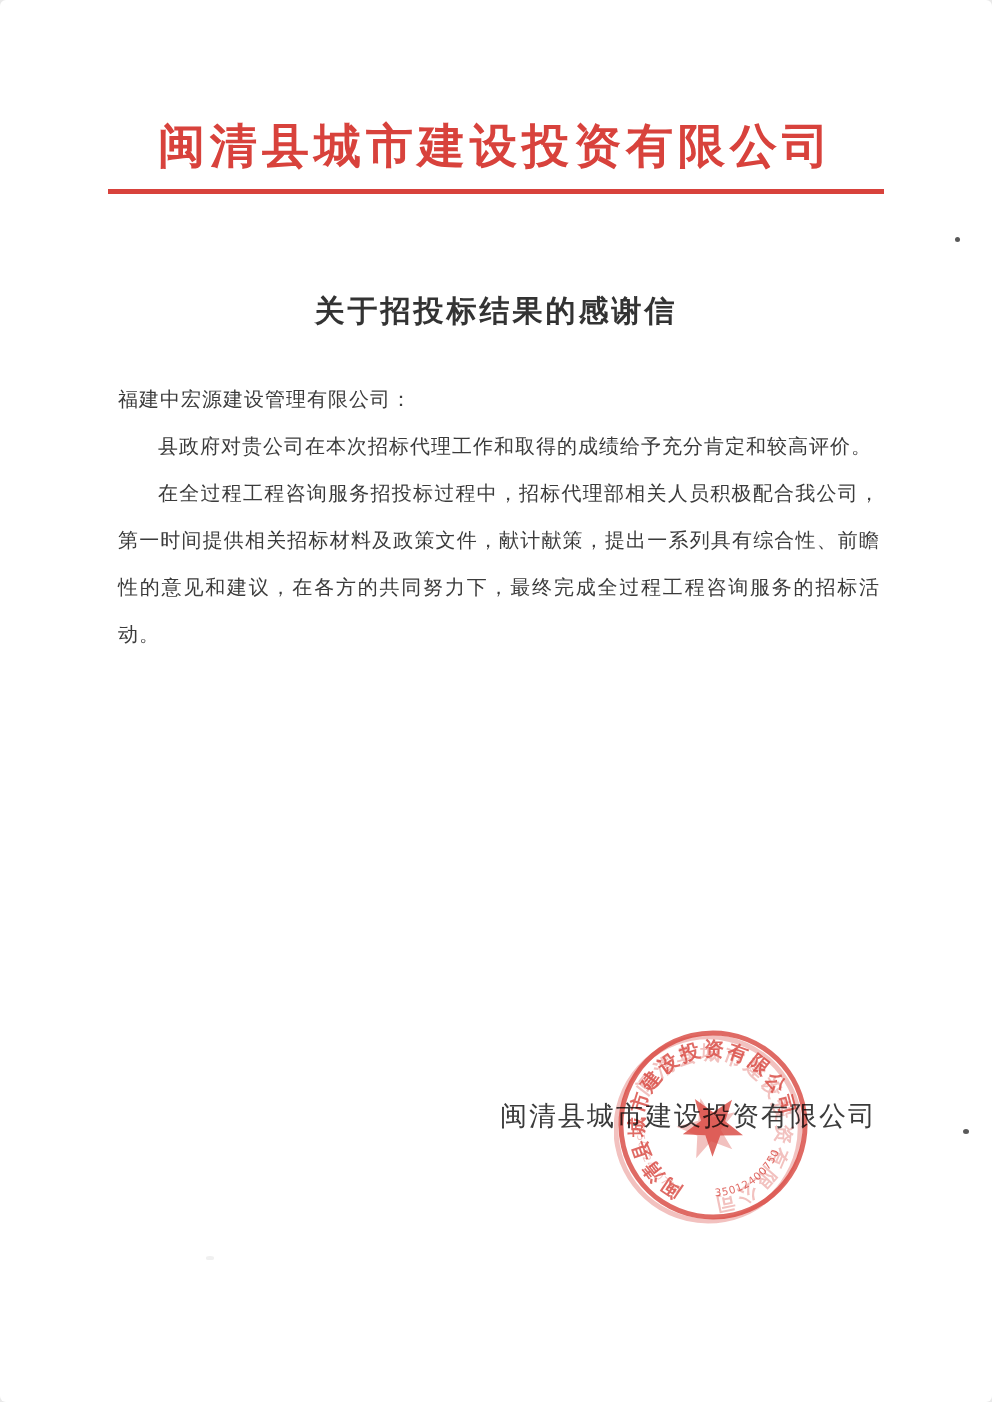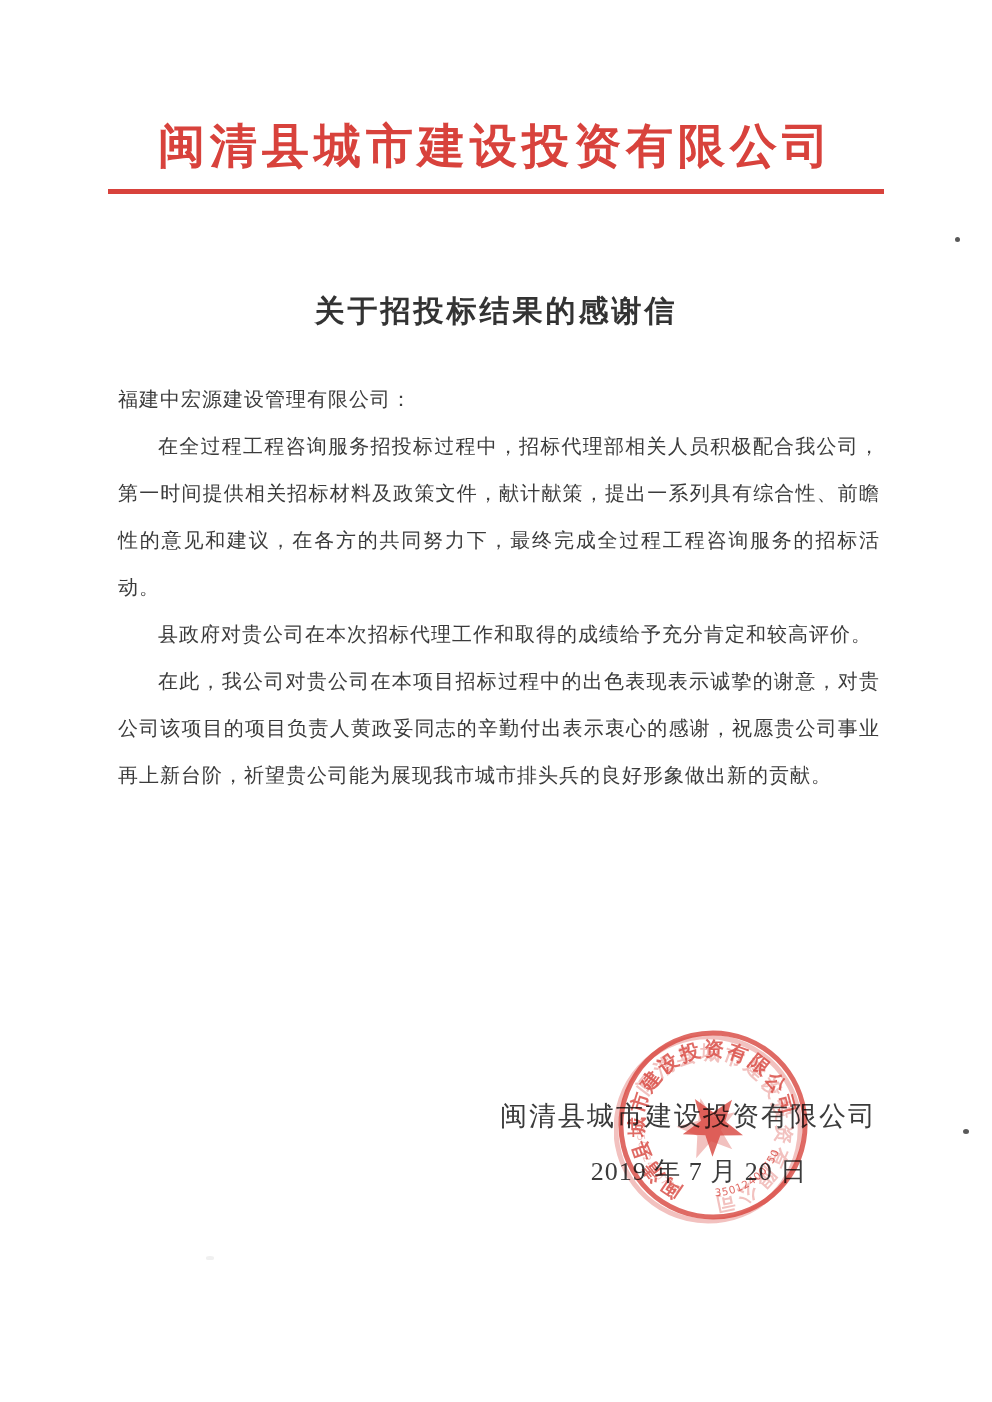--- a/index.html
+++ b/index.html
@@ -5,20 +5,21 @@
   html, body { margin: 0; padding: 0; background: #e9e9e9; }
   .page {
     position: relative;
     width: 992px;
     height: 1402px;
     margin: 0 auto;
     background: var(--paper, #ffffff);
     overflow: hidden;
     font-family: "Liberation Serif", "DejaVu Serif", serif;
     color: var(--ink, #3b3b3b);
+    border-radius: 6px;
   }
   
   .letterhead {
     padding-top: 116px;
     text-align: center;
     font-size: 47px;
     line-height: 61px;
     font-weight: 700;
     letter-spacing: 5px;
     color: var(--accent, #d8423c);
@@ -100,27 +101,25 @@
 
 <div class="page" style="--paper: #ffffff; --accent: #d8423c; --ink: #3b3b3b; --seal: #d8453e;">
 
   <div class="letterhead">闽清县城市建设投资有限公司</div>
   <div class="rule"></div>
 
   <h1 class="title">关于招投标结果的感谢信</h1>
 
   <div class="body">
     <p class="addressee">福建中宏源建设管理有限公司：</p>
+    <p class="para">县政府对贵公司在本次招标代理工作和取得的成绩给予充分肯定和较高评价。</p>
     <p class="para">在全过程工程咨询服务招投标过程中，招标代理部相关人员积极配合我公司，第一时间提供相关招标材料及政策文件，献计献策，提出一系列具有综合性、前瞻性的意见和建议，在各方的共同努力下，最终完成全过程工程咨询服务的招标活动。</p>
-    <p class="para">县政府对贵公司在本次招标代理工作和取得的成绩给予充分肯定和较高评价。</p>
-    <p class="para">在此，我公司对贵公司在本项目招标过程中的出色表现表示诚挚的谢意，对贵公司该项目的项目负责人黄政妥同志的辛勤付出表示衷心的感谢，祝愿贵公司事业再上新台阶，祈望贵公司能为展现我市城市排头兵的良好形象做出新的贡献。</p>
   </div>
 
   <div class="sig-company">闽清县城市建设投资有限公司</div>
-  <div class="sig-date">2019 年 7 月 20 日</div>
 
   <svg class="seal" viewBox="0 0 200 200" xmlns="http://www.w3.org/2000/svg">
     <defs>
       <path id="ringPath" d="M 39.4 135 A 70 70 0 1 1 160.6 135"></path>
       <path id="codePath" d="M 58.7 159 A 72 72 0 0 0 141.3 159"></path>
       <g id="sealImpression">
         <circle class="ring" cx="100" cy="100" r="93"></circle>
         <polygon class="star" points="100,68 107.5,89.6 130.4,90.1 112.2,104 118.8,125.9 100,112.8 81.2,125.9 87.8,104 69.6,90.1 92.5,89.6"></polygon>
         <text class="ringtext">
           <textPath href="#ringPath" startOffset="0">闽清县城市建设投资有限公司</textPath>

